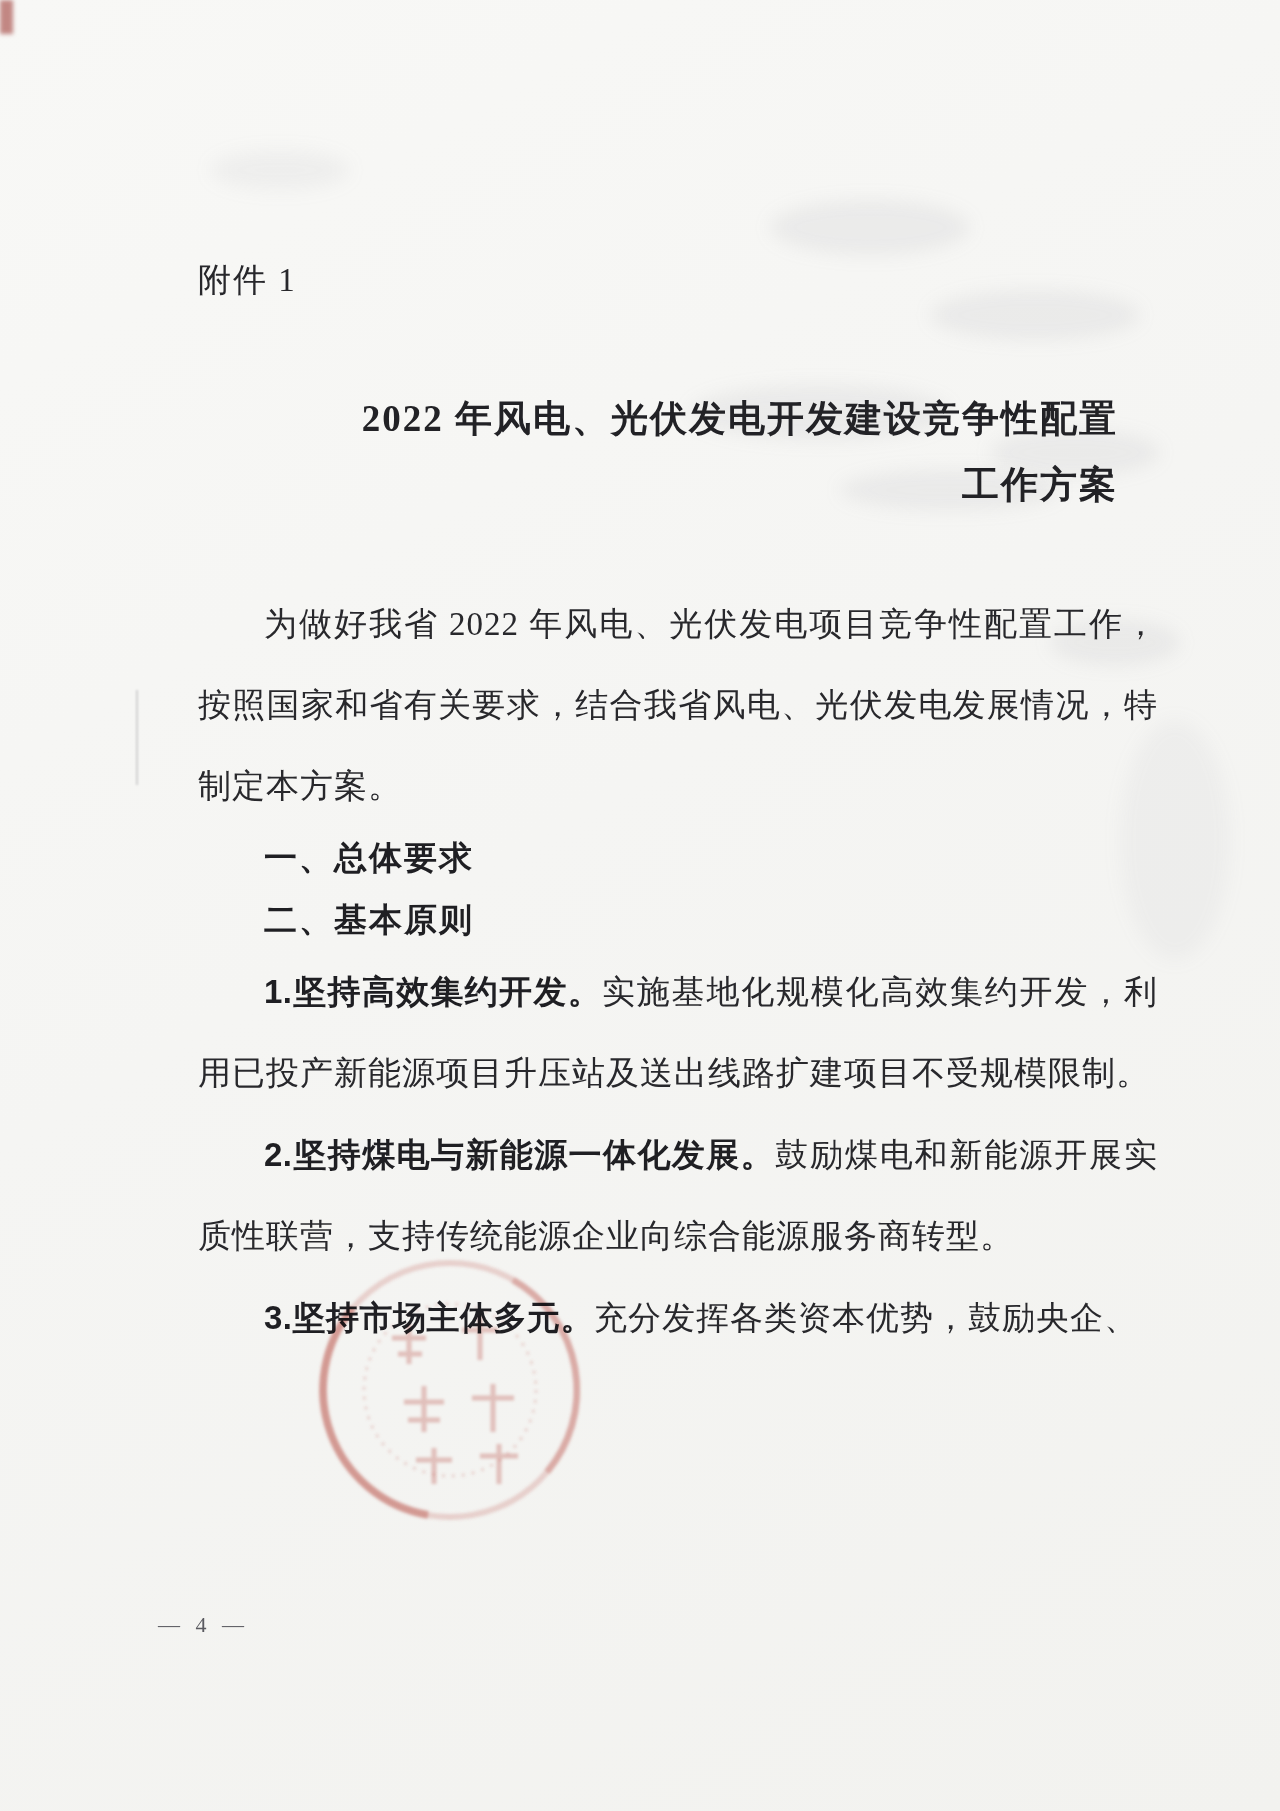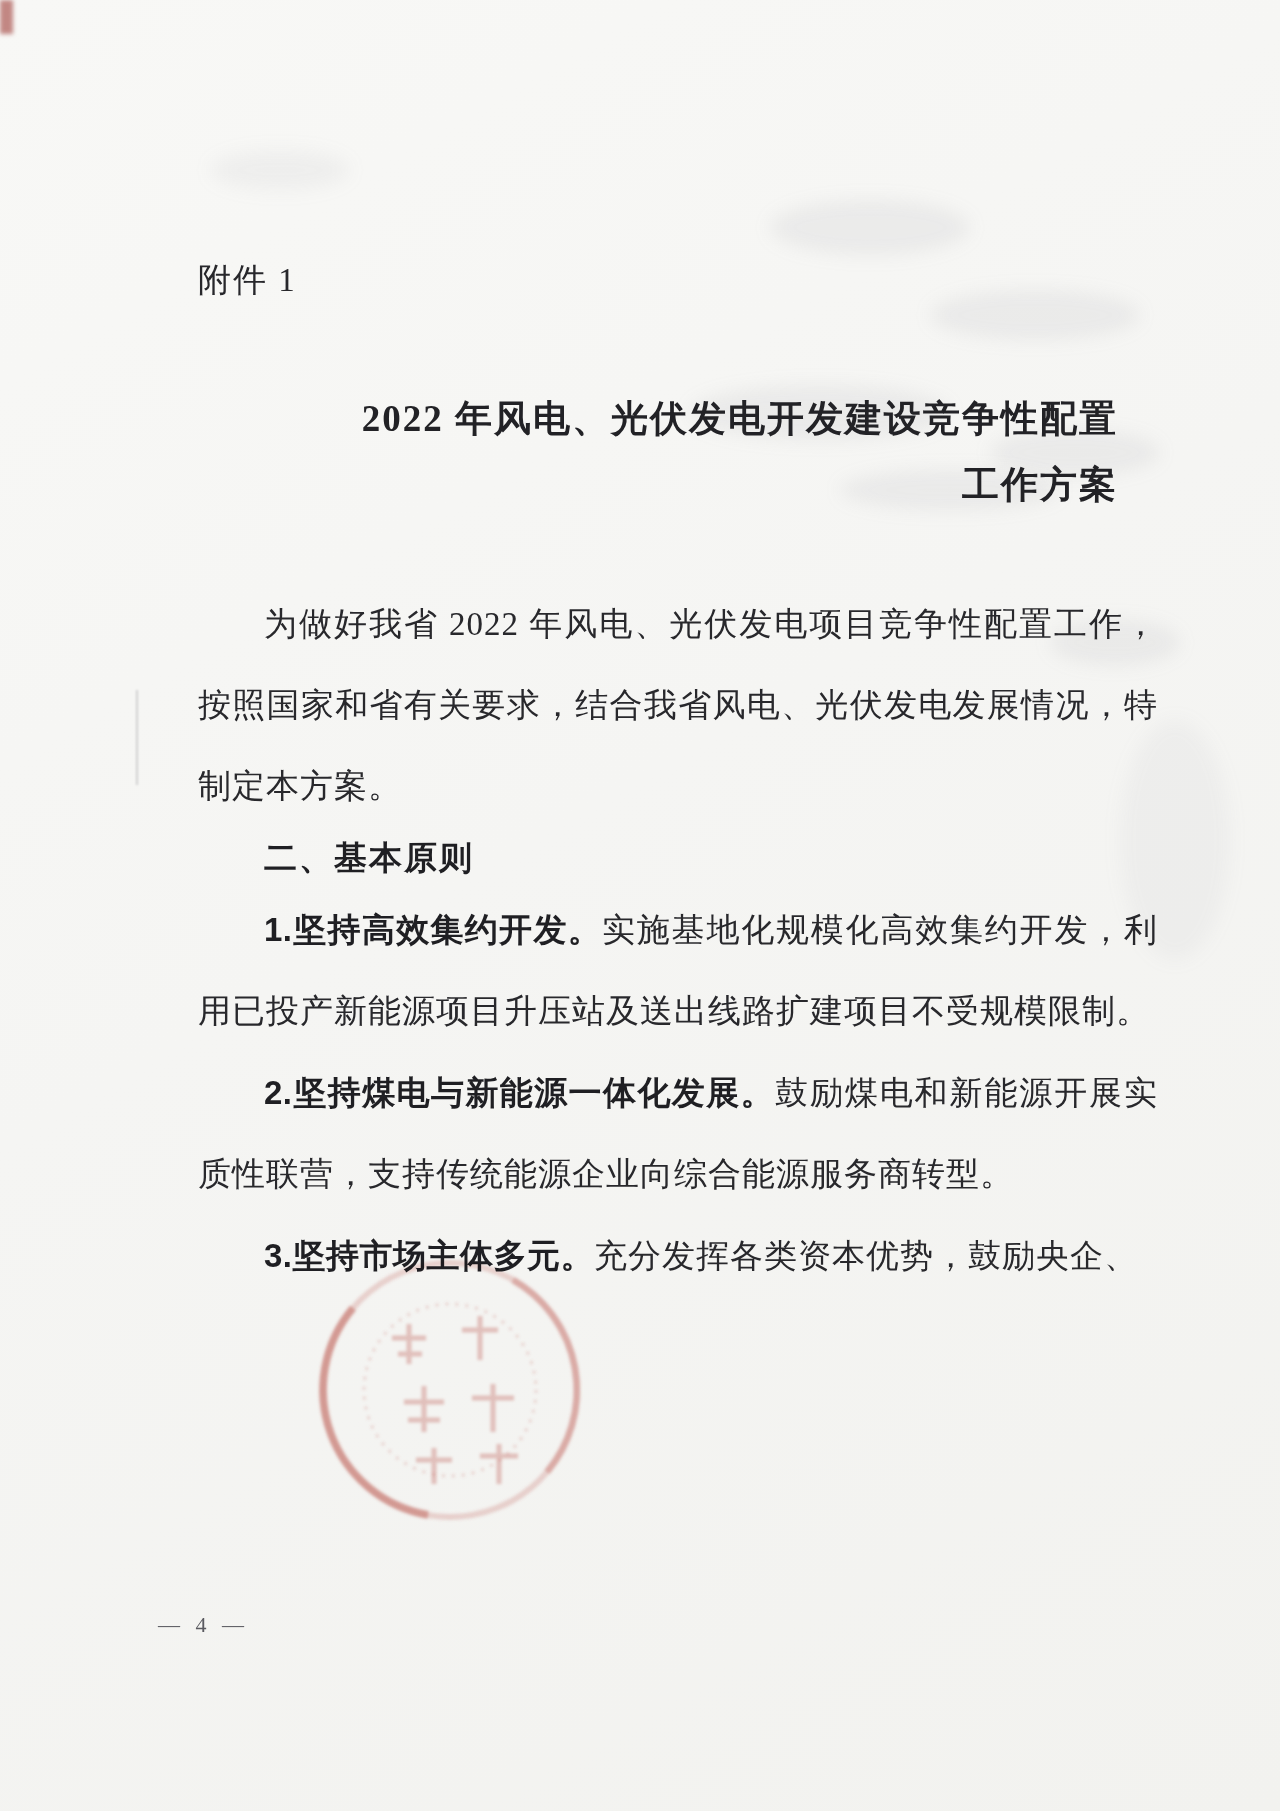--- a/index.html
+++ b/index.html
@@ -76,20 +76,21 @@
 
     <div class="attach">附件 1</div>
 
     <div class="title">
       <div>2022 年风电、光伏发电开发建设竞争性配置</div>
       <div>工作方案</div>
     </div>
 
     <p class="body intro">为做好我省 2022 年风电、光伏发电项目竞争性配置工作，按照国家和省有关要求，结合我省风电、光伏发电发展情况，特制定本方案。</p>
 
+    <h2 class="sec">一、总体要求</h2>
 
 
     <h2 class="sec">二、基本原则</h2>
 
     <p class="body"><b class="lead">1.坚持高效集约开发。</b><span>实施基地化规模化高效集约开发，利用已投产新能源项目升压站及送出线路扩建项目不受规模限制。</span></p>
 
     <p class="body"><b class="lead">2.坚持煤电与新能源一体化发展。</b><span>鼓励煤电和新能源开展实质性联营，支持传统能源企业向综合能源服务商转型。</span></p>
 
     <p class="body"><b class="lead">3.坚持市场主体多元。</b><span>充分发挥各类资本优势，鼓励央企、</span></p>
 

